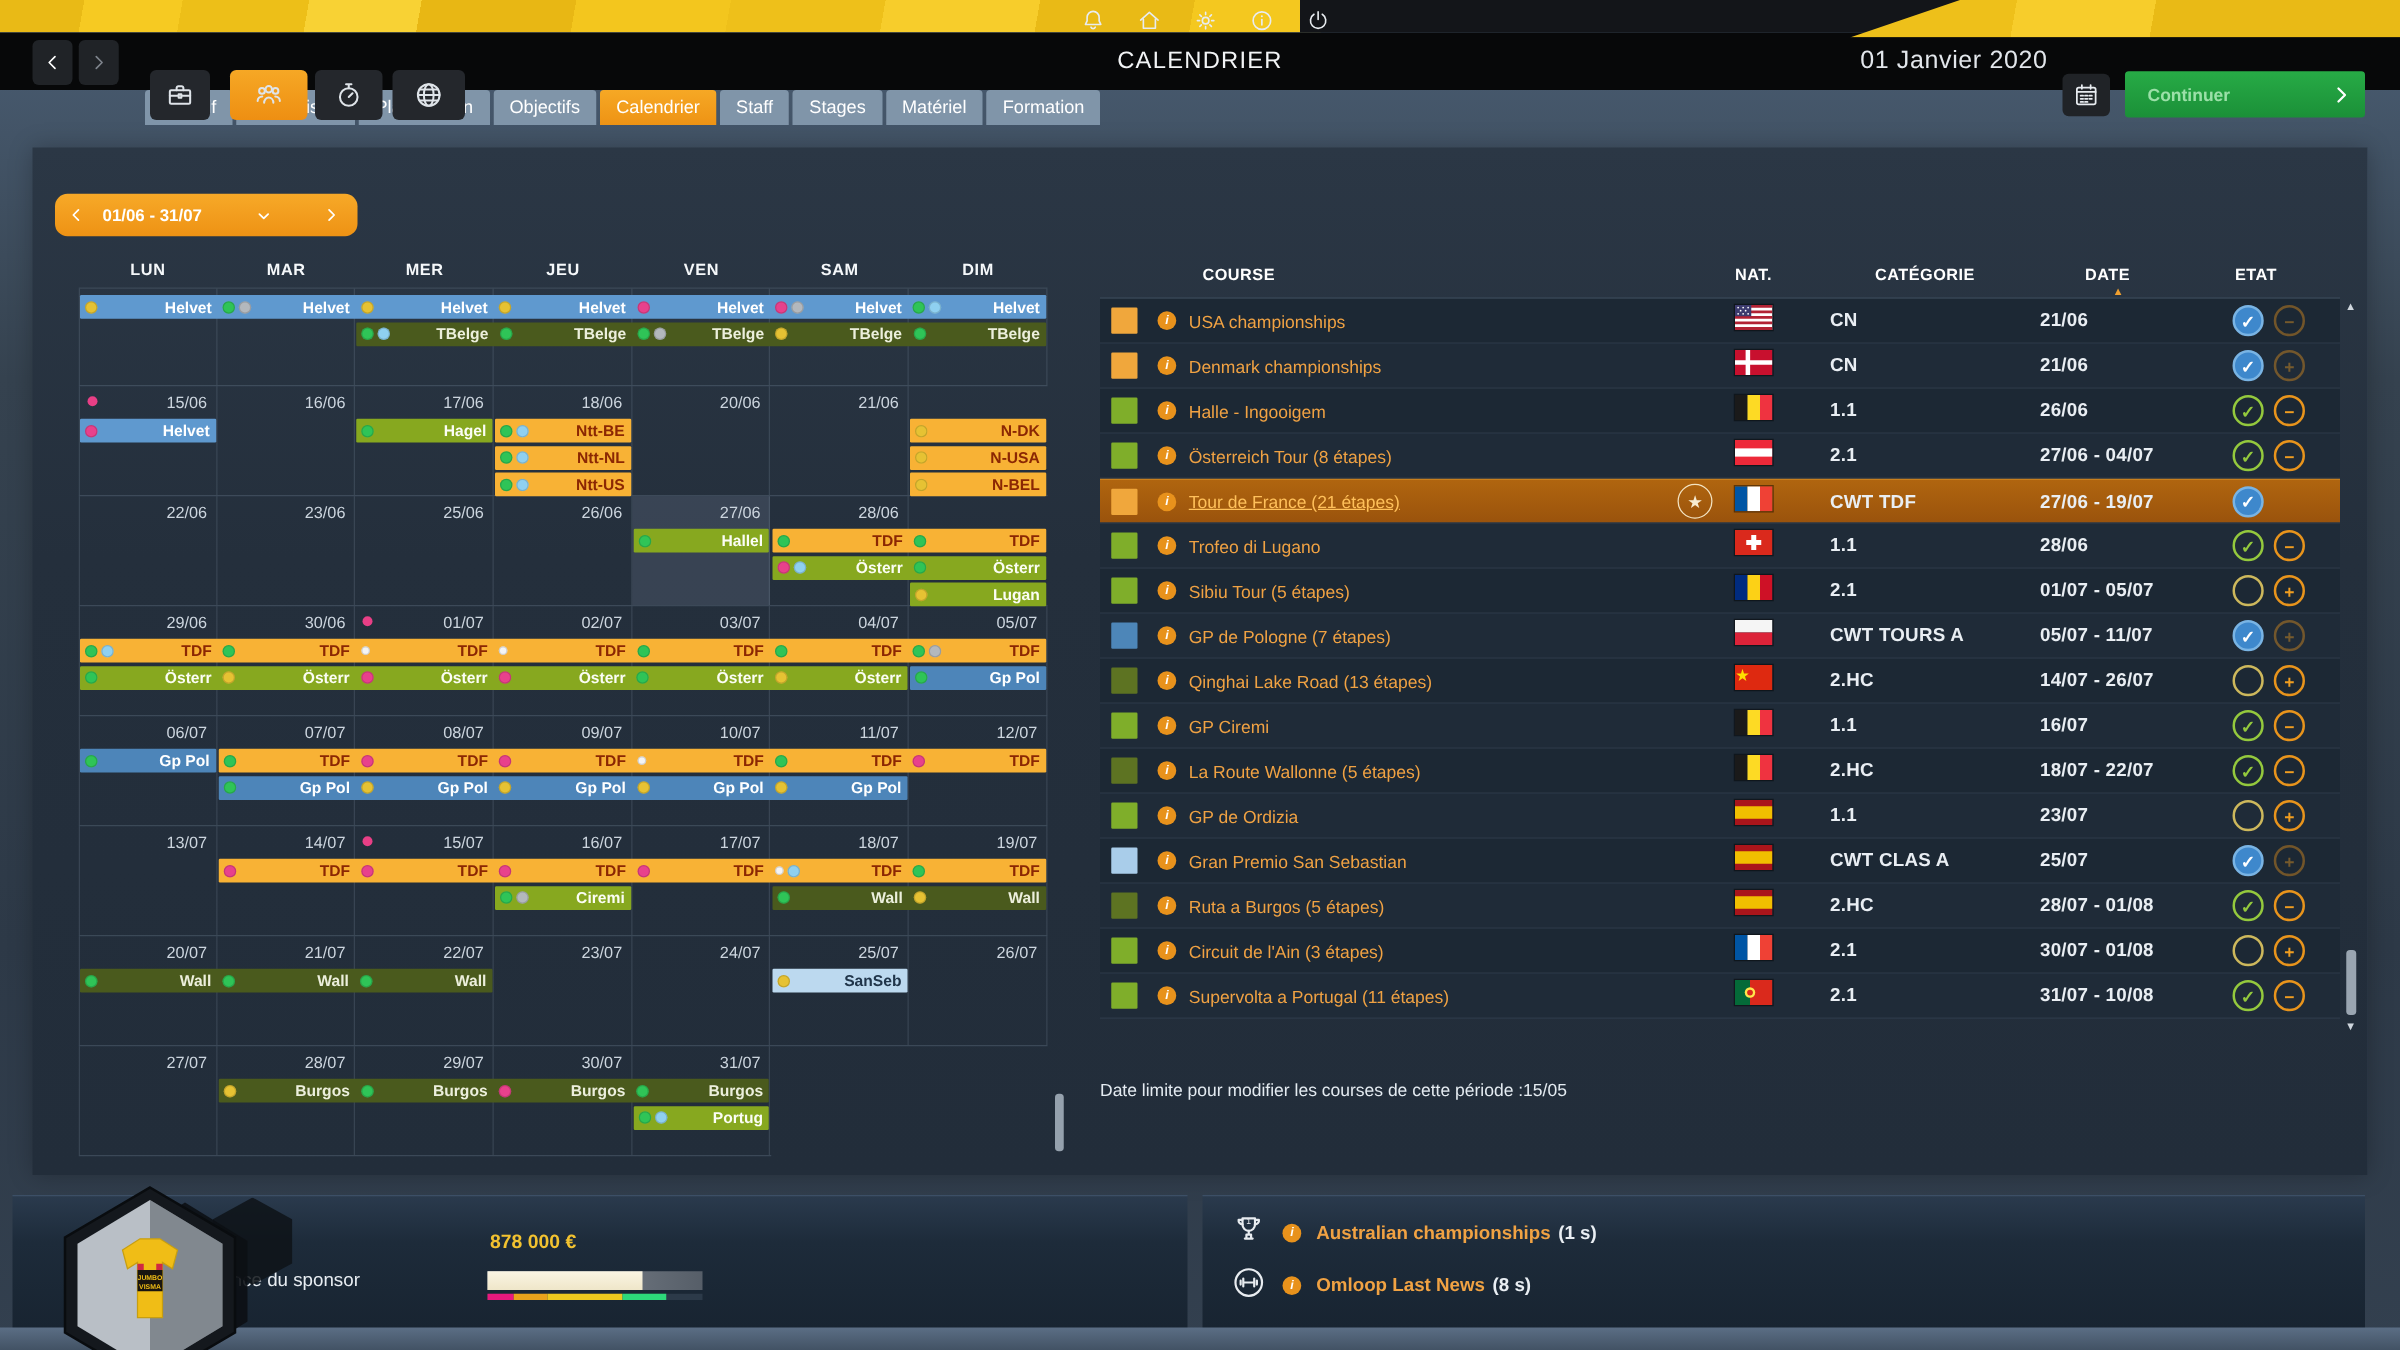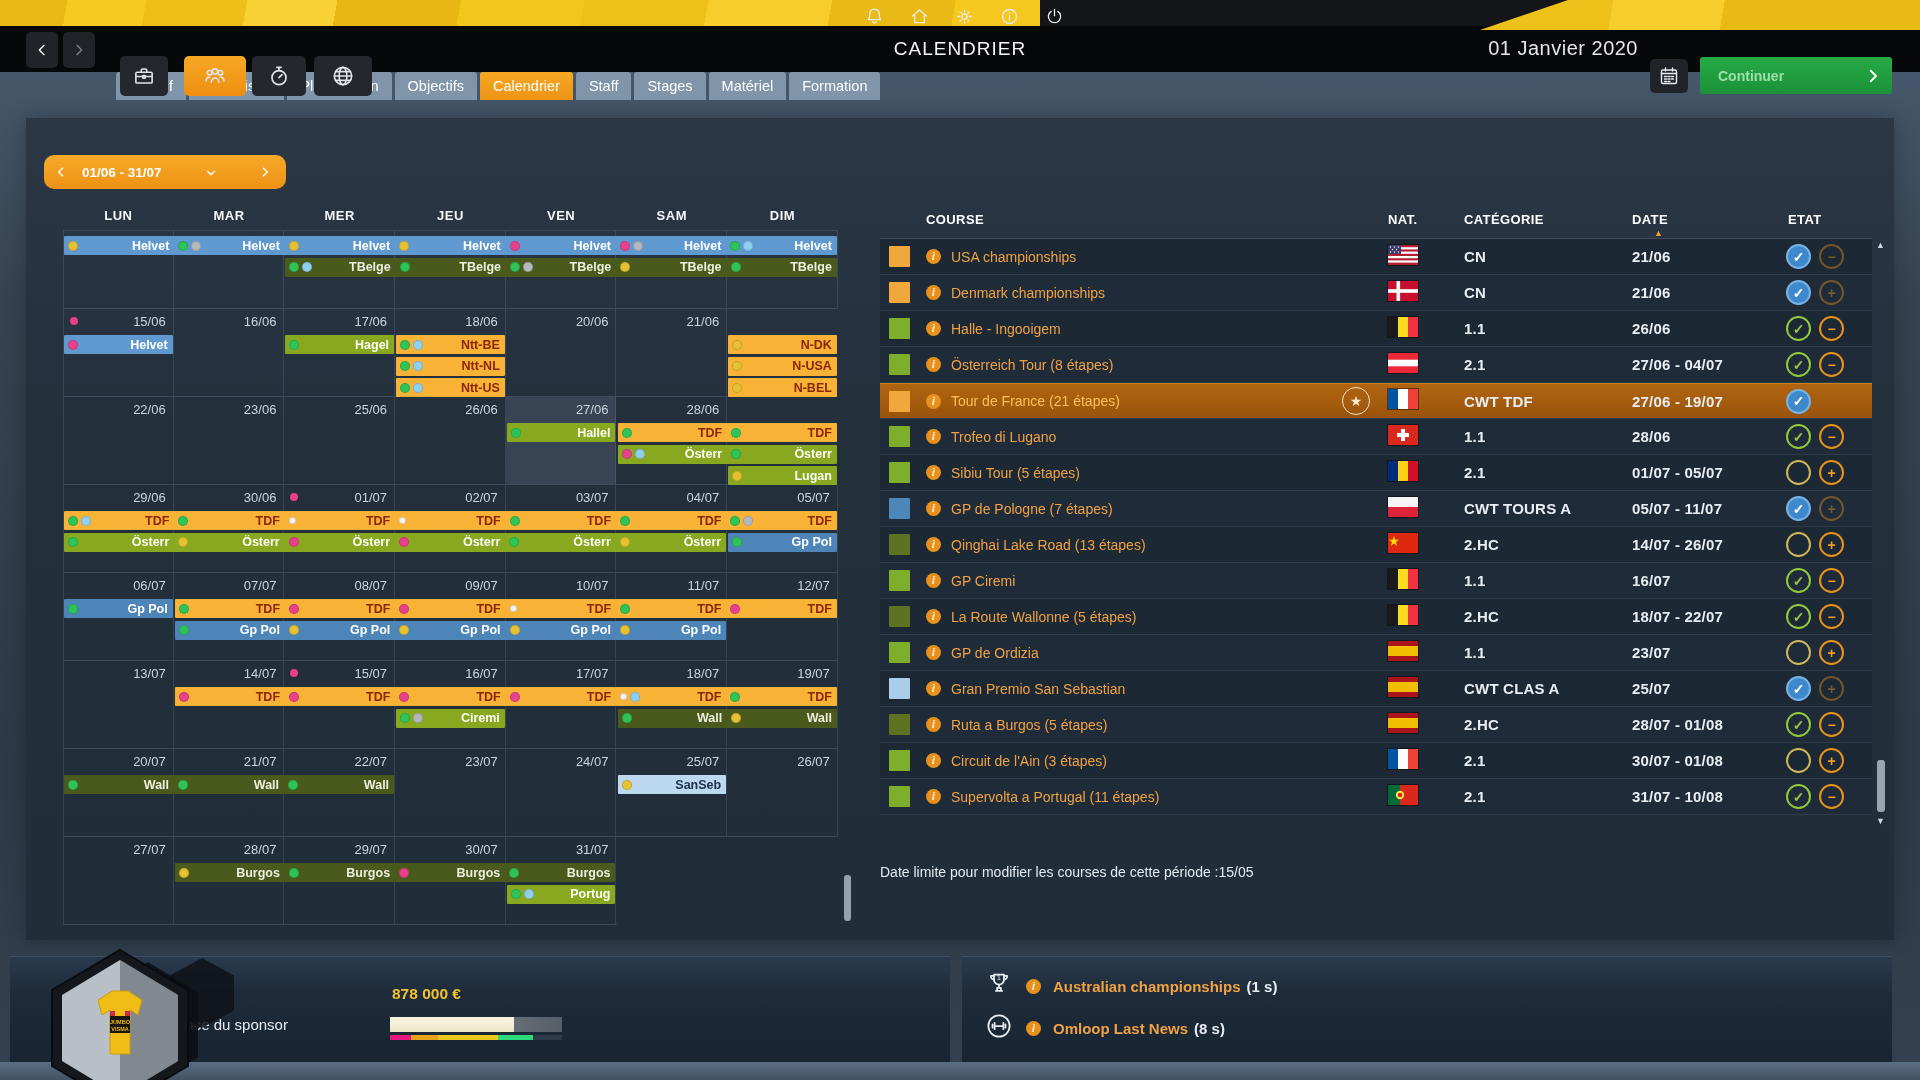--- a/index.html
+++ b/index.html
@@ -73,36 +73,36 @@
   .ev-green{background:#87a81f}.ev-green .elbl{color:#fbfdf4;}
   .ev-orange{background:#f8b235}.ev-orange .elbl{color:#8b2703;}
   .ev-steel{background:#4d85b9}.ev-steel .elbl{color:#fff;}
   .ev-sky{background:#bcd9ef}.ev-sky .elbl{color:#20354a;}
   .cal-scroll{position:absolute;left:844px;top:230px;width:7px;height:694px;}
   .cal-thumb{position:absolute;left:0;top:645px;width:7px;height:46px;border-radius:3px;background:#95a1ad;}
   
   .list-head{position:absolute;left:880px;top:212px;width:992px;height:26px;display:grid;
     grid-template-columns:38px auto 46px 58px 168px 168px 90px;align-items:start;color:#fff;
     font-size:13px;font-weight:bold;letter-spacing:.4px;border-bottom:1px solid #3d4c5c;}
-  .lh{padding-left:18px;}
+  .lh{padding-left:18px;margin-left:36px;}
   .lh-course{padding-left:8px;}
   .sortmark{display:block;color:#f0a030;font-size:9px;margin:1px 0 0 22px;}
   .list-rows{position:absolute;left:880px;top:239px;width:992px;}
   .trow{display:grid;grid-template-columns:38px auto 46px 58px 168px 168px 90px;align-items:center;
     height:36px;border-bottom:1px solid #2e3b49;background:#1c2834;cursor:pointer;box-sizing:border-box;}
   .trow.alt{background:#1f2b38;}
   .trow.sel{background:linear-gradient(180deg,#b0650f,#9a530c);border-top:1px solid #c97f1d;}
   .sq{width:21px;height:21px;margin-left:9px;border-radius:1px;}
   .sq-orange{background:#f0a73c}.sq-green{background:#7fae2a}.sq-darkgreen{background:#5d7322}
   .sq-blue{background:#4d86b8}.sq-lightblue{background:#a9cdea}
   .namecell{display:flex;align-items:center;gap:10px;min-width:0;padding-left:8px;}
   .idot{width:15px;height:15px;border-radius:50%;background:#e8921c;color:#fff;font-size:10px;font-weight:bold;
     display:flex;align-items:center;justify-content:center;flex:none;font-style:italic;}
   .rname{color:#f0a243;font-size:14px;white-space:nowrap;}
-  .trow.sel .rname{color:#ffc05a;}
+  .trow.sel .rname{color:#ffc05a;text-decoration:underline;}
   .starc{width:26px;height:26px;border-radius:50%;border:1.5px solid #f3e3c2;color:#f7ecd2;display:flex;
     align-items:center;justify-content:center;font-size:14px;}
   .flag{width:30px;height:20px;outline:1px solid rgba(0,0,0,.45);}
   .ccell,.dcell{color:#e9eef3;font-size:15px;padding-left:18px;font-weight:bold;letter-spacing:.2px;}
   .stats{display:flex;gap:8px;padding-left:4px;}
   .st{width:25px;height:25px;border-radius:50%;display:flex;align-items:center;justify-content:center;
     font-size:14px;font-weight:bold;box-sizing:border-box;}
   .st-blue{background:#3e88cc;border:2px solid #79b4e4;color:#fff;}
   .st-green{border:2px solid #94c93d;color:#94c93d;}
   .st-empty{border:2px solid #cdb85c;}

